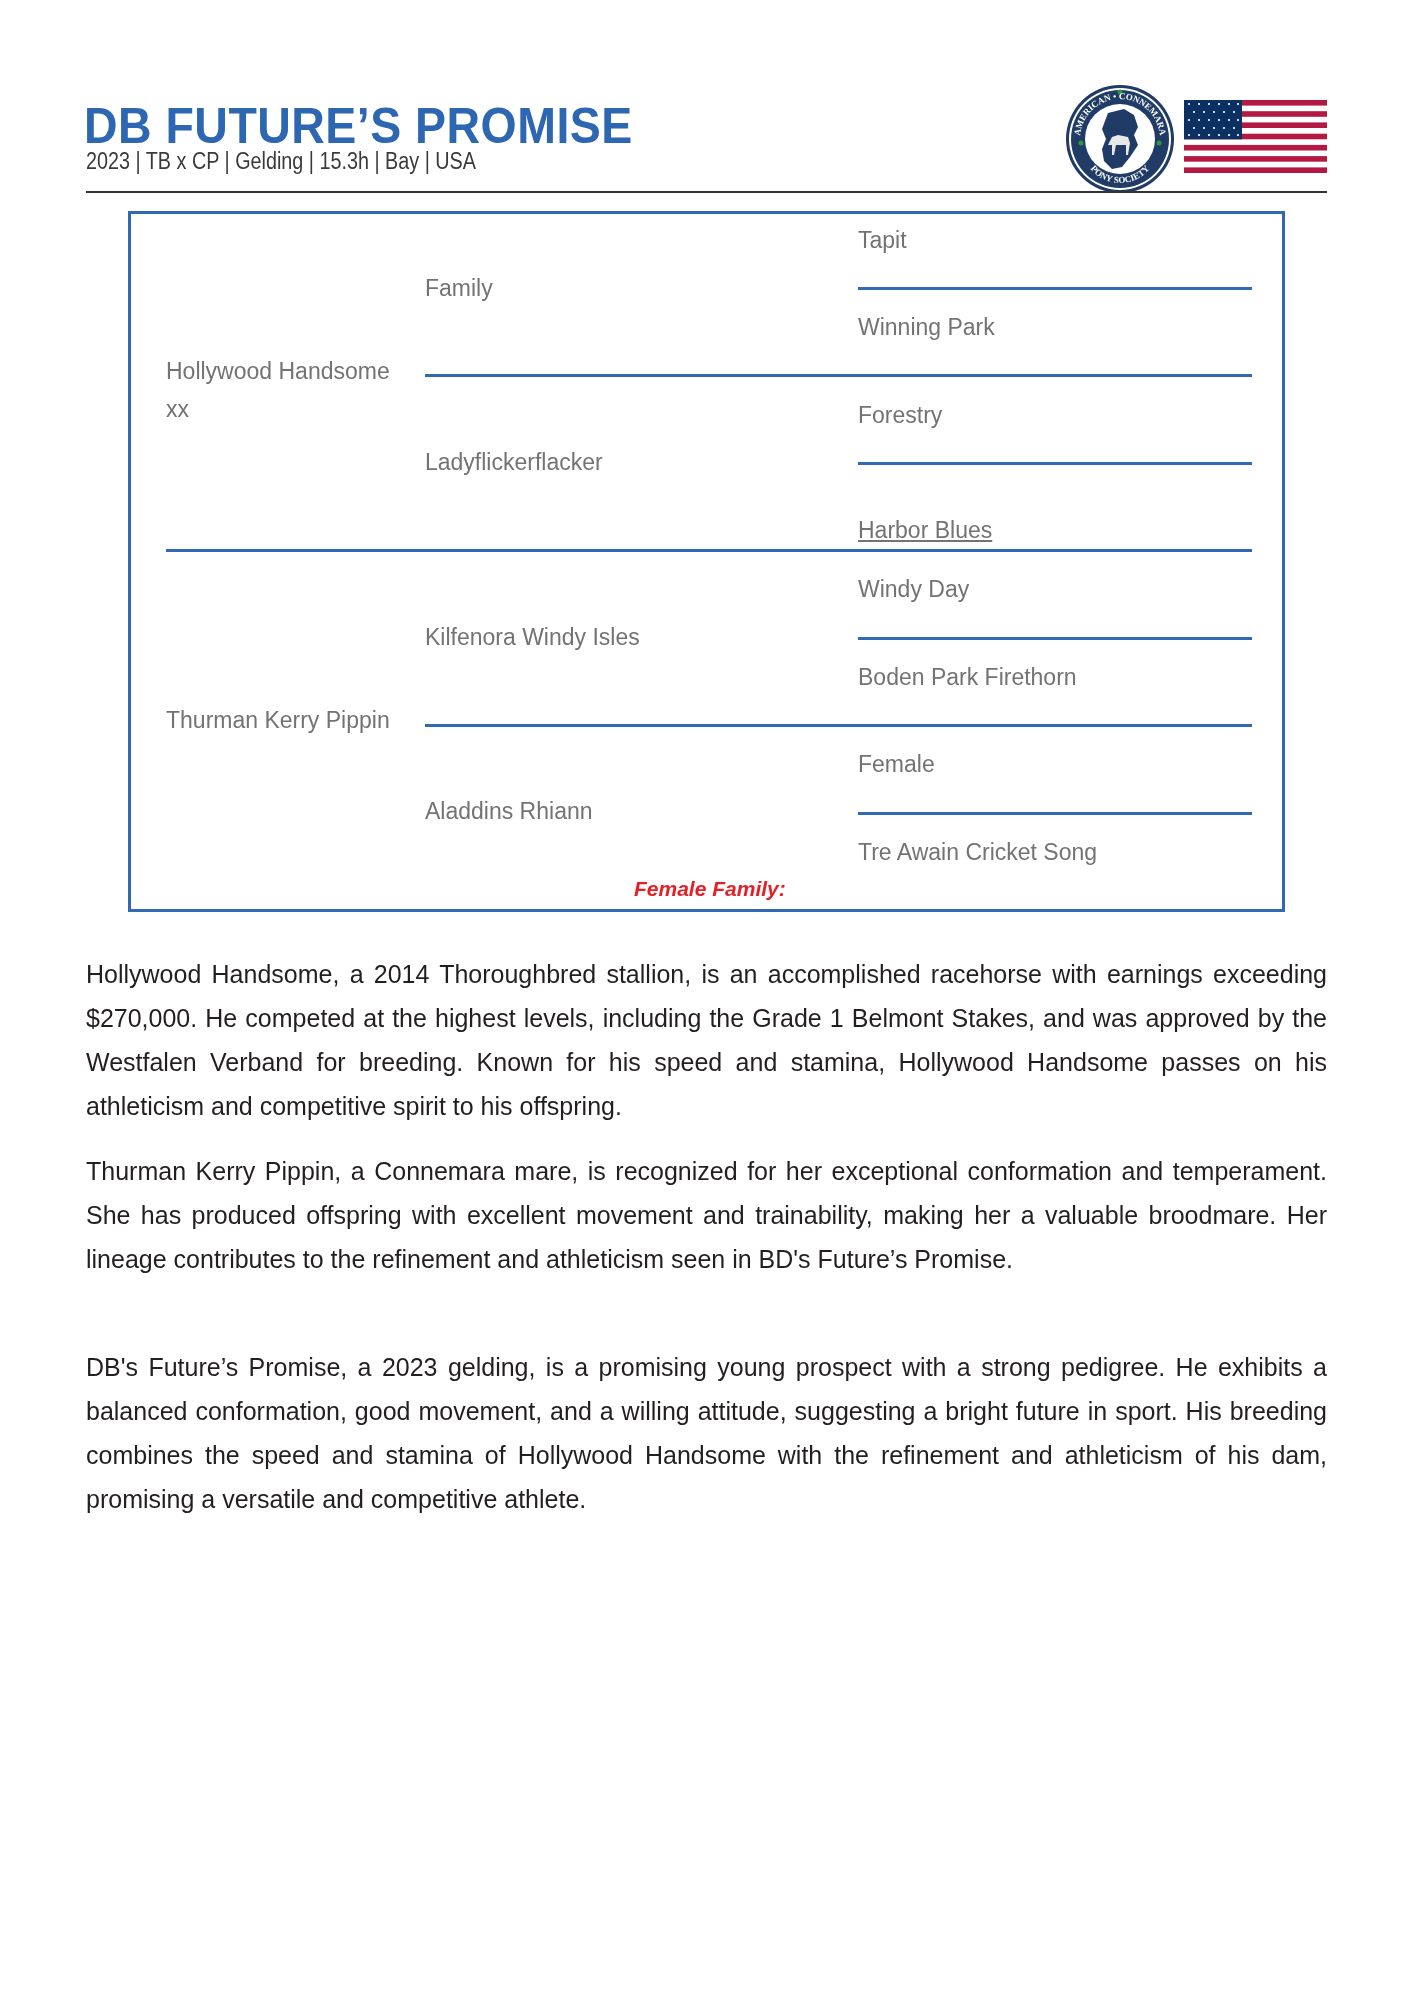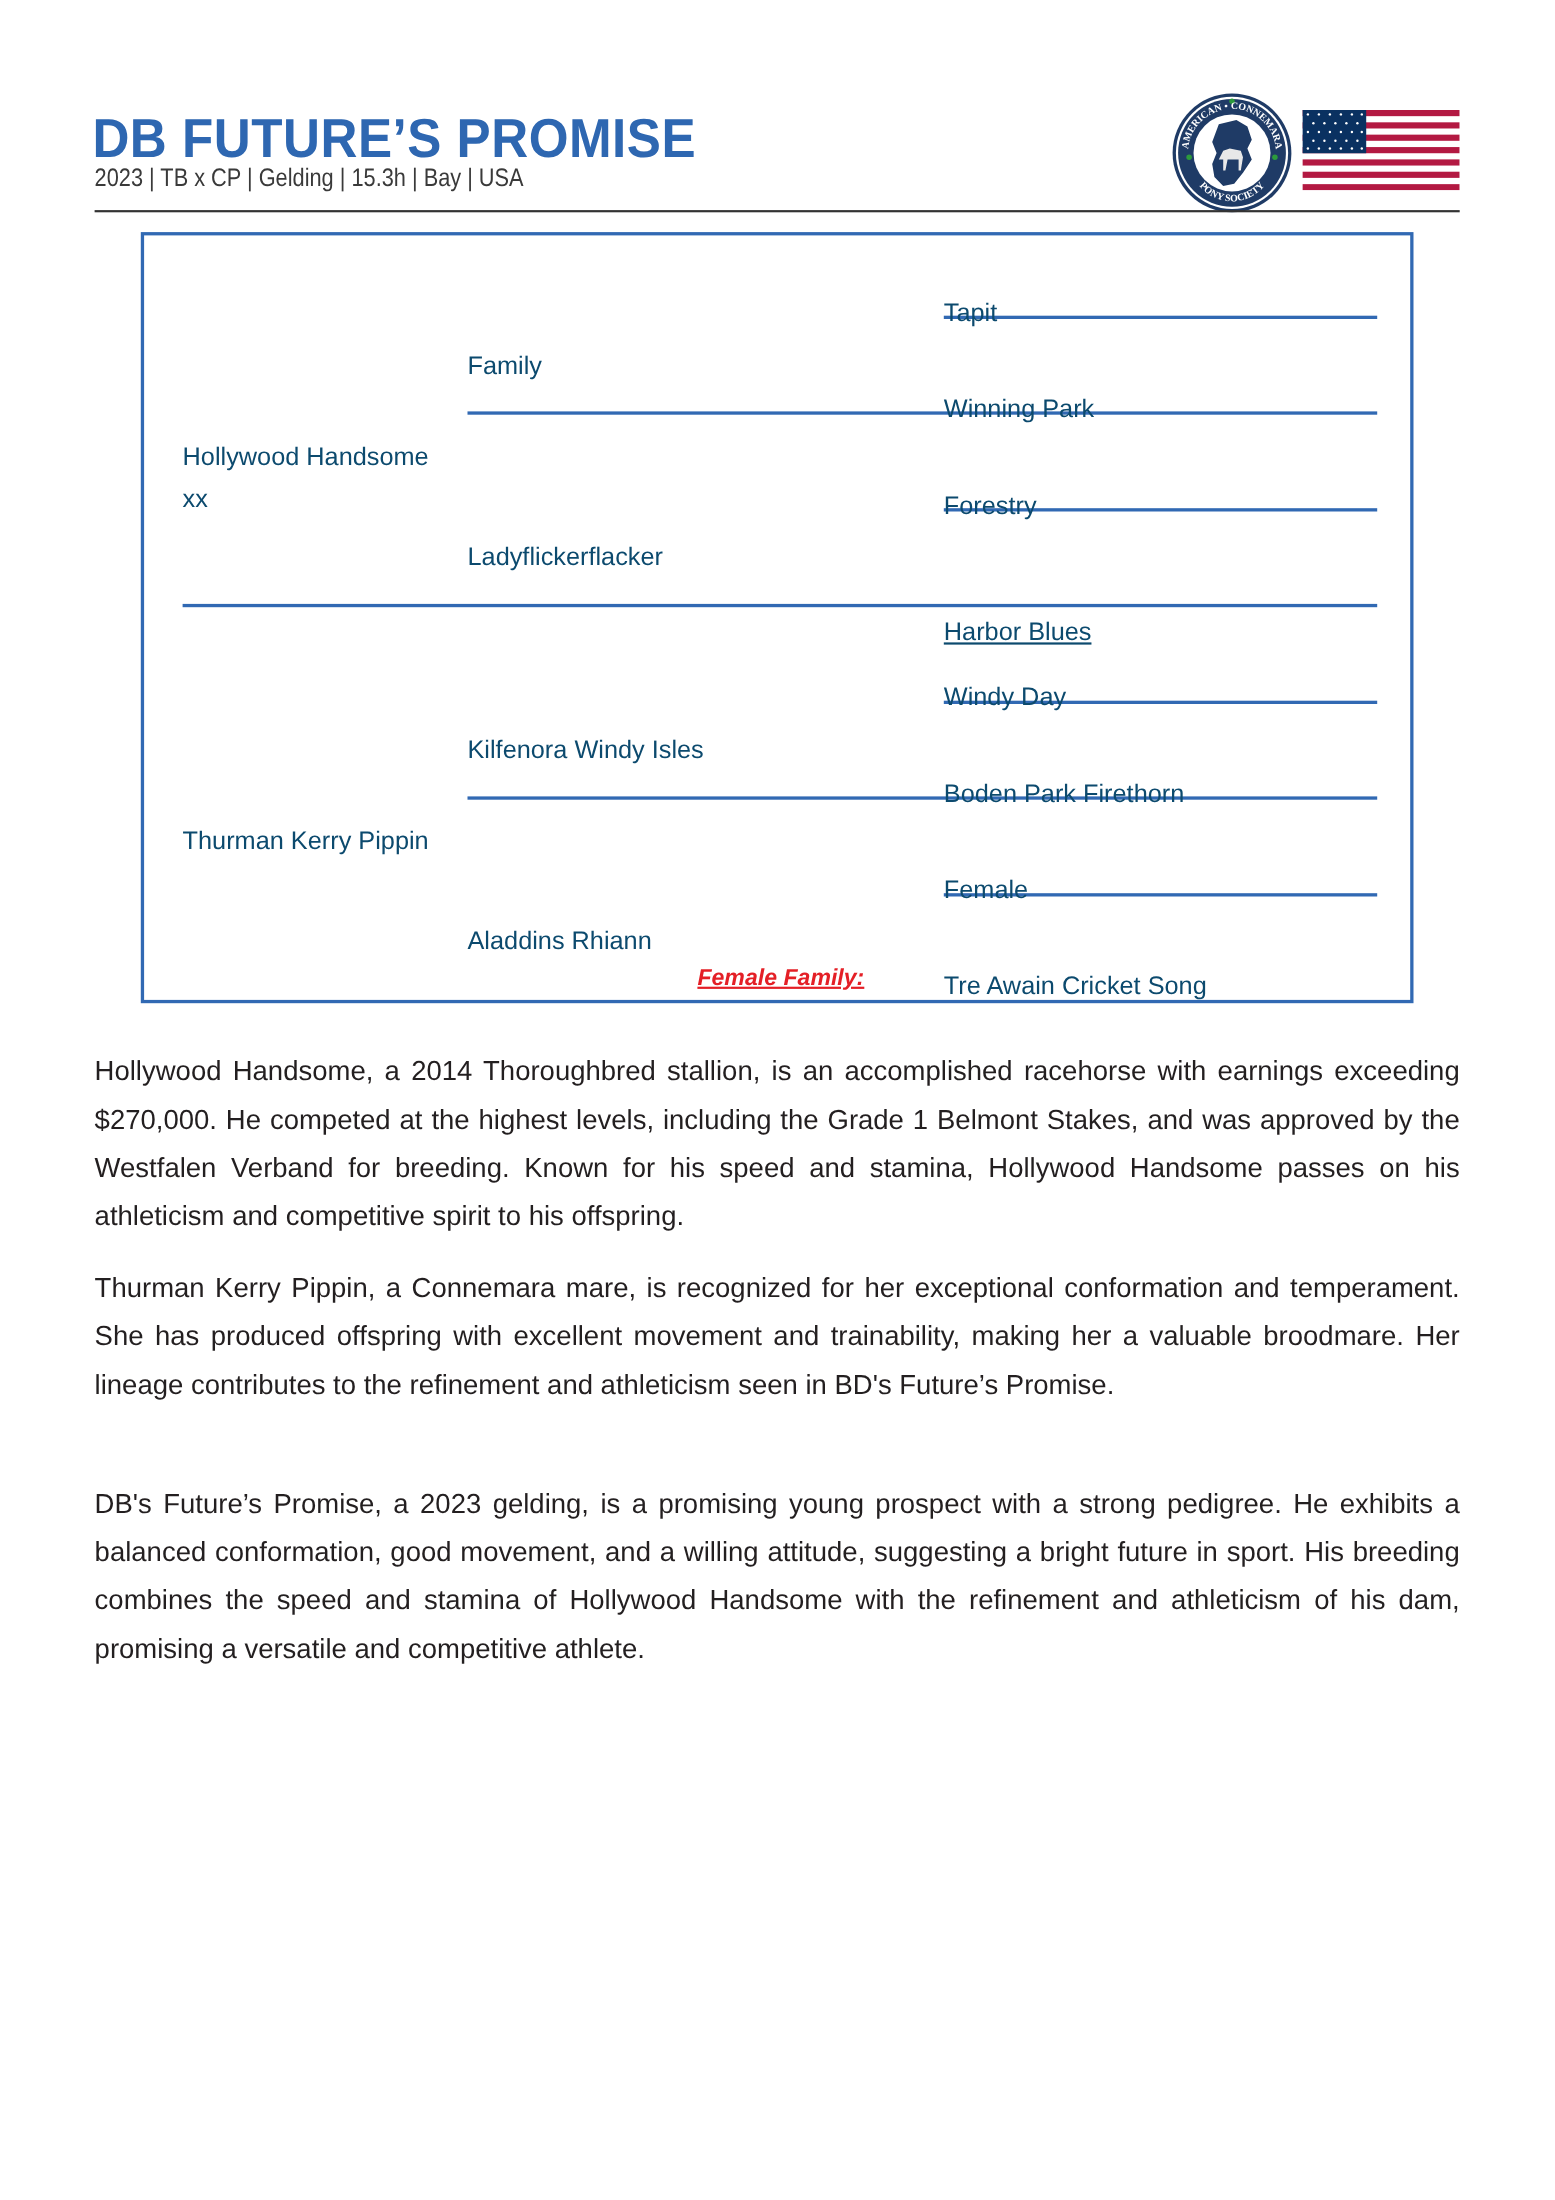--- a/index.html
+++ b/index.html
@@ -10,23 +10,23 @@
            letter-spacing:0.5px; line-height:56px; white-space:nowrap;
            transform:scaleX(0.93); transform-origin:left top; }
   .subtitle { left:86px; top:147px; font-size:23px; color:#3a3a3a; line-height:28px;
               white-space:nowrap; transform:scaleX(0.86); transform-origin:left top; }
   .header-rule { left:86px; top:191px; width:1241px; height:2px; background:#333; }
   .logo { left:1064px; top:83px; width:112px; height:112px; }
   .flag { left:1184px; top:100px; width:143px; height:73px; }
 
   .box { left:128px; top:211px; width:1151px; height:695px; border:3px solid #3169b3; }
   .pline { height:3px; background:#3169b3; }
-  .ptext { font-size:23px; line-height:28px; white-space:nowrap; color:#0c4a6e;margin-top:44px; }
+  .ptext { font-size:23px; line-height:28px; white-space:nowrap; color:#737373; }
   .female-family { left:634px; top:877px; font-size:21px; font-weight:bold; font-style:italic;
-                   color:#e41f26; white-space:nowrap;text-decoration:underline; }
+                   color:#e41f26; white-space:nowrap; }
 
   .para { left:86px; width:1241px; font-size:25px; line-height:44px; text-align:justify;
           color:#231f20; margin:0; }
 </style>
 </head>
 <body>
 
 <div class="abs title">DB FUTURE’S PROMISE</div>
 <div class="abs subtitle">2023 | TB x CP | Gelding | 15.3h | Bay | USA</div>
 

